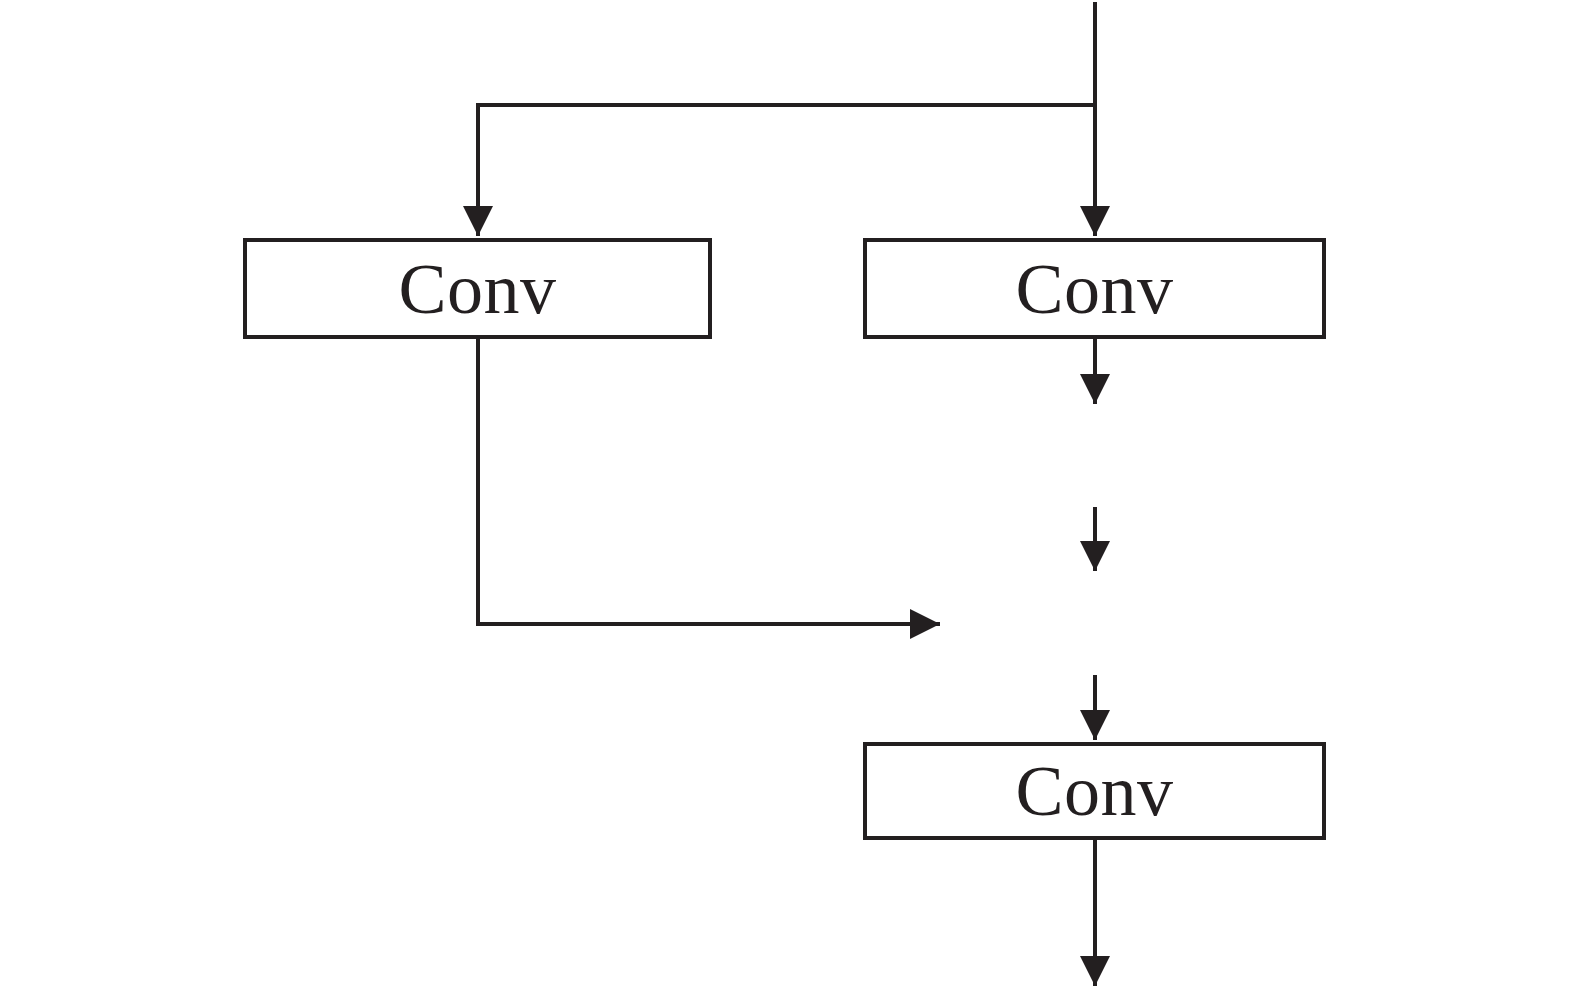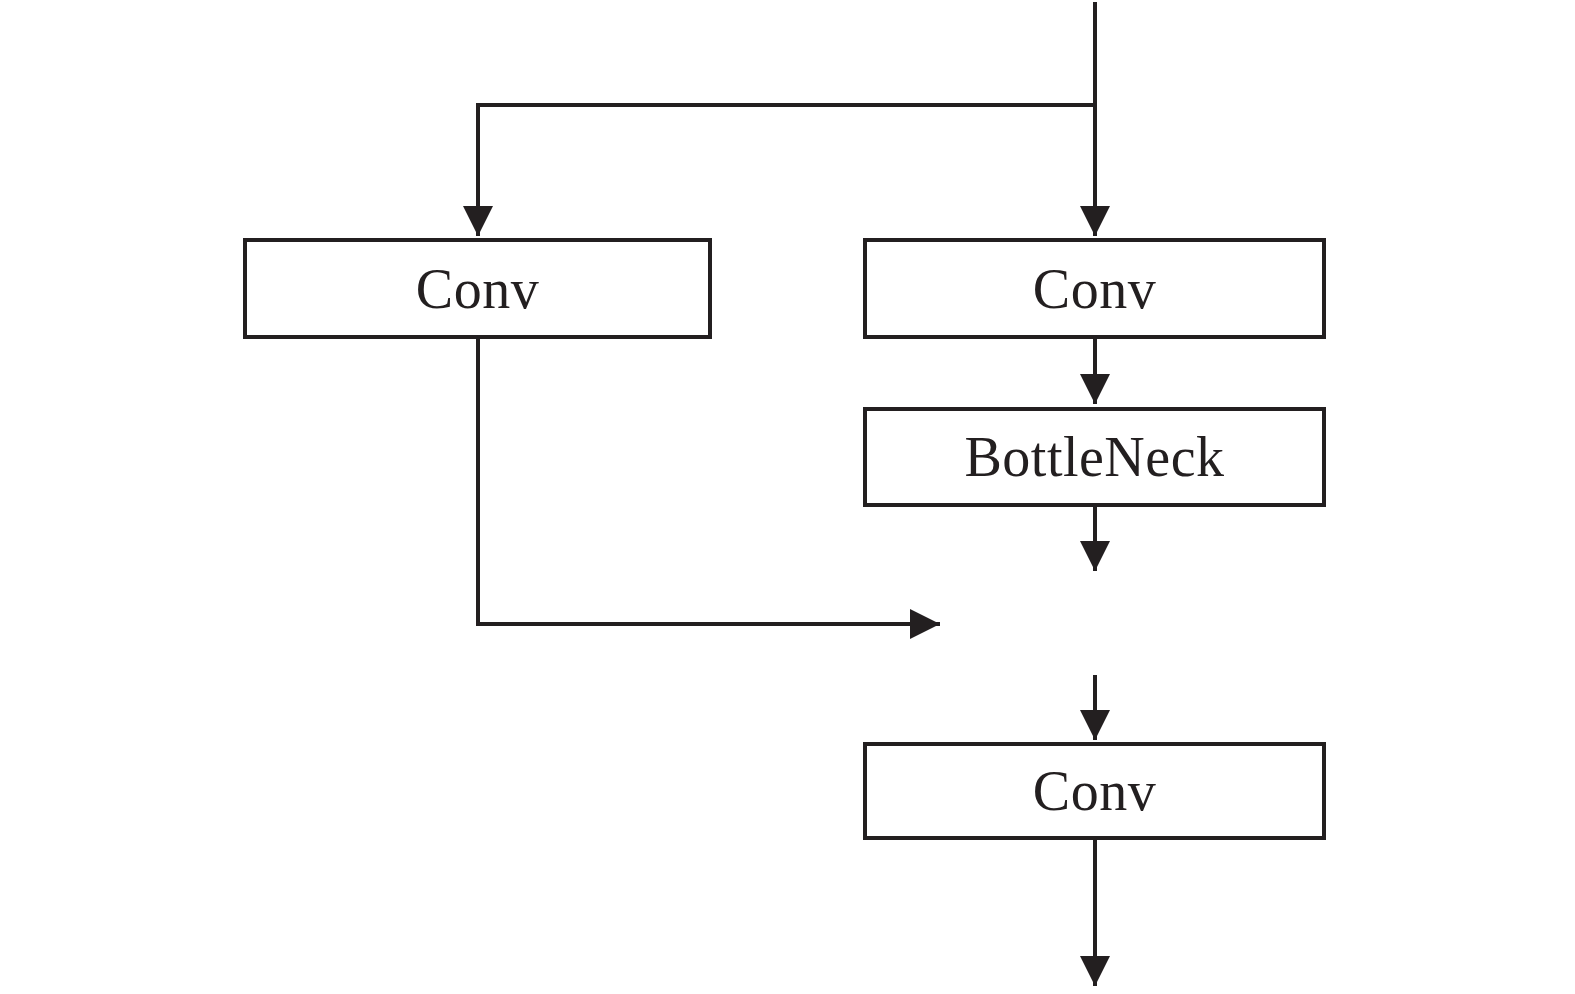--- a/index.html
+++ b/index.html
@@ -40,21 +40,21 @@
     position: absolute;
     box-sizing: border-box;
     border: 4px solid var(--line-color);
     background: var(--bg-color);
     display: flex;
     align-items: center;
     justify-content: center;
   }
   .node .label {
     color: var(--line-color);
-    font-size: 56px;
+    font-size: 72px;
     line-height: 1;
     letter-spacing: 0.5px;
     white-space: nowrap;
   }
   .node-conv-left   { left: 243px; top: 238px; width: 469px; height: 101px; }
   .node-conv-top    { left: 863px; top: 238px; width: 463px; height: 101px; }
   .node-bottleneck  { left: 863px; top: 407px; width: 463px; height: 100px; }
   .node-concat      { left: 942px; top: 573px; width: 310px; height: 102px; }
   .node-conv-out    { left: 863px; top: 742px; width: 463px; height:  98px; }
 </style>
@@ -86,22 +86,19 @@
   </svg>
 
   <div class="node node-conv-left">
     <span class="label">Conv</span>
   </div>
 
   <div class="node node-conv-top">
     <span class="label">Conv</span>
   </div>
 
-  <div class="node node-bottleneck">
-    <span class="label">BottleNeck</span>
-  </div>
 
 
   <div class="node node-conv-out">
     <span class="label">Conv</span>
   </div>
 
 </div>
 
 </body></html>

